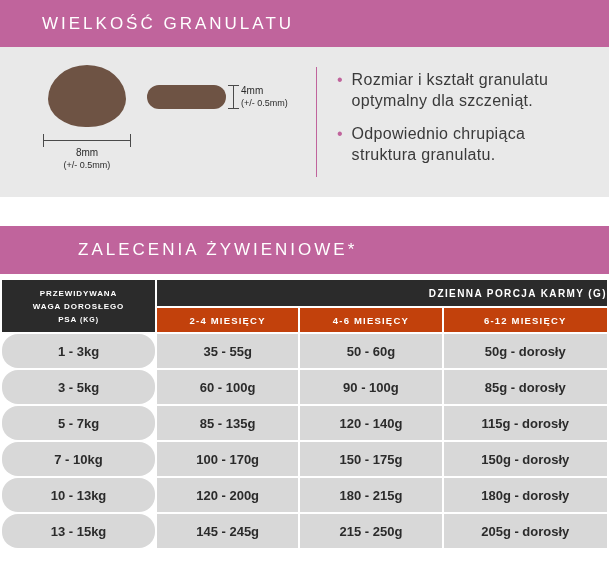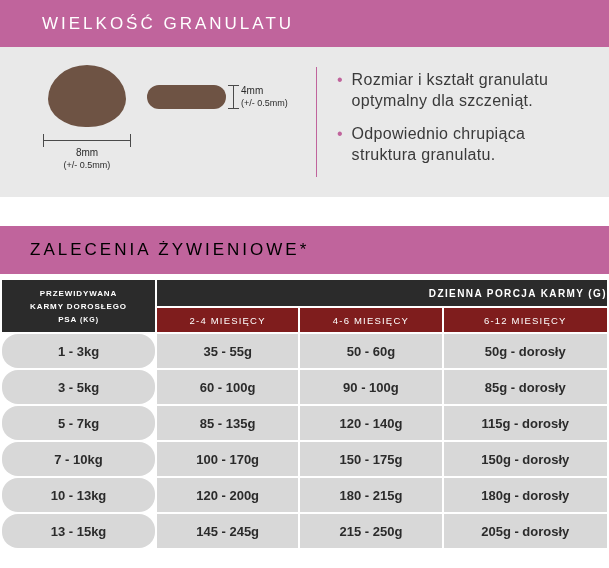--- a/index.html
+++ b/index.html
@@ -165,23 +165,24 @@
     width: 609px;
   }
   .pink-bar-2 {
     background: #c0649c;
     height: 48px;
     display: flex;
     align-items: center;
     padding-left: 30px;
   }
   .pink-bar-2 .bar-title {
-    color: #000000;
+    color: #ffffff;
     font-size: 17px;
     letter-spacing: 3px;
+    margin-left: 48px;
   }
 
   table.feed {
     border-collapse: separate;
     border-spacing: 2px 2px;
     width: 609px;
     margin-top: 4px;
   }
   table.feed td, table.feed th {
     padding: 0;
@@ -204,26 +205,26 @@
     letter-spacing: 0.9px;
     text-align: center;
     font-weight: bold;
     line-height: 13px;
     width: 153px;
     padding: 6px 4px;
     vertical-align: middle;
   }
   .hdr-weight .kg { font-size: 7px; }
   .hdr-sub {
-    background: #7f1d1d;
+    background: #c2410c;
     color: #ffffff;
     font-size: 9.5px;
     letter-spacing: 1.2px;
     text-align: center;
-    font-weight: normal;
+    font-weight: bold;
     height: 24px;
     vertical-align: middle;
   }
   .cell {
     background: #d8d8d8;
     color: #2b2b2b;
     font-size: 13px;
     font-weight: bold;
     text-align: center;
     height: 34px;
@@ -276,21 +277,21 @@
   <div class="section-two">
     <div class="pink-bar-2">
       <span class="bar-title">ZALECENIA ŻYWIENIOWE*</span>
     </div>
 
     <table class="feed">
       <tbody>
           <tr>
         <td class="hdr-weight" rowspan="2">
           <div>PRZEWIDYWANA</div>
-          <div>KARMY DOROSŁEGO</div>
+          <div>WAGA DOROSŁEGO</div>
           <div>
             <span>PSA</span>
             <span class="kg">(KG)</span>
           </div>
         </td>
         <td class="hdr-dark" colspan="3">DZIENNA PORCJA KARMY (G)</td>
       </tr>
       <tr>
         <td class="hdr-sub">2-4 MIESIĘCY</td>
         <td class="hdr-sub">4-6 MIESIĘCY</td>

